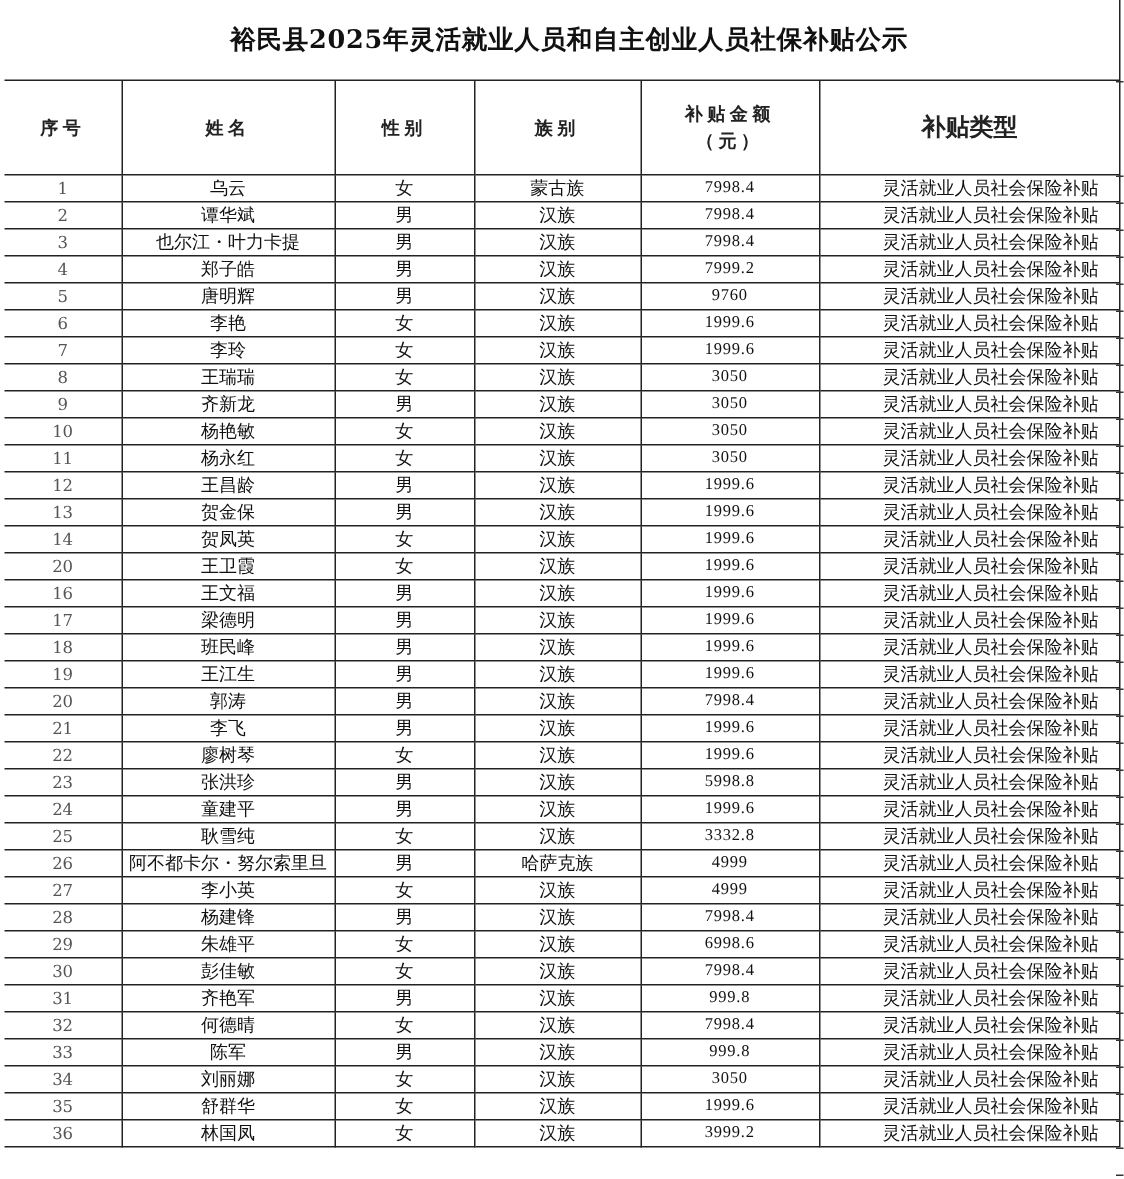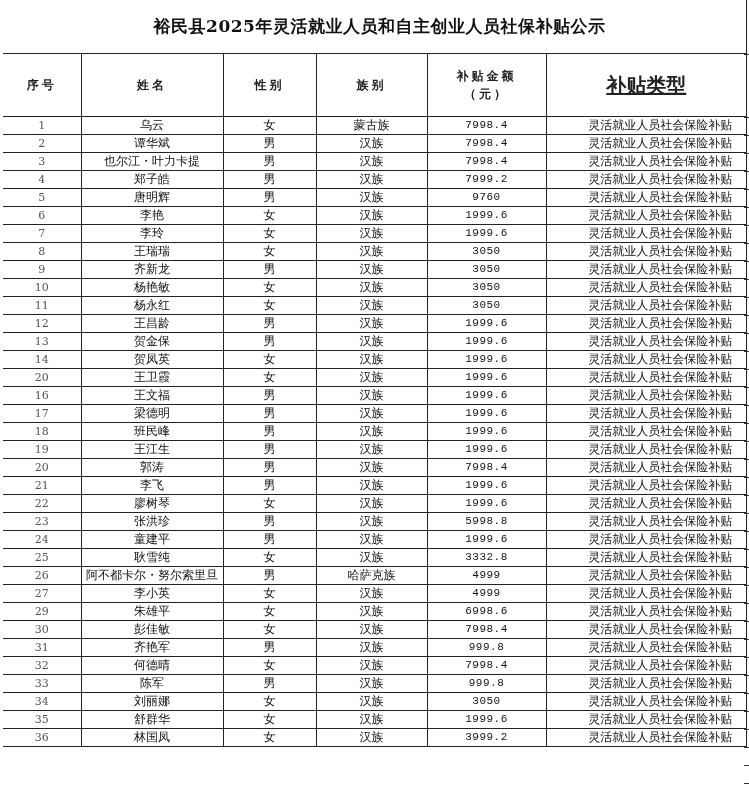--- a/index.html
+++ b/index.html
@@ -57,44 +57,43 @@
       font-weight: bold;
       font-size: 12px;
       color: #222;
       letter-spacing: 3px;
       padding: 0;
       line-height: 18px;
     }
     th:first-child { border-left: none; }
     th:last-child { border-right: none; }
     th.type-head {
-      font-size: 20px;
+      font-size: 16px;
       letter-spacing: 0;
       font-family: "DejaVu Sans", sans-serif;
-      text-decoration: underline;
     }
     td {
       height: 17px;
       border: 1px solid #222;
       text-align: center;
       padding: 0;
       font-size: 12px;
       line-height: 17px;
       white-space: nowrap;
       overflow: hidden;
     }
     td:first-child { border-left: none; }
     td:last-child { border-right: none; padding-left: 28px; }
     td.no {
       font-family: "DejaVu Serif", serif;
       font-size: 11px;
       color: #555;
     }
     td.amt {
-      font-family: Liberation Mono, monospace;
+      font-family: Liberation Serif, serif;
       font-size: 11px;
       letter-spacing: 0.5px;
     }
     .edge-tick {
       position: absolute;
       left: 744px;
       width: 5px;
       height: 1px;
       background: #333;
     }
@@ -336,20 +335,28 @@
           <td class="eth">哈萨克族</td>
           <td class="amt">4999</td>
           <td class="type">灵活就业人员社会保险补贴</td>
         </tr>
         <tr>
           <td class="no">27</td>
           <td class="name">李小英</td>
           <td class="gender">女</td>
           <td class="eth">汉族</td>
           <td class="amt">4999</td>
+          <td class="type">灵活就业人员社会保险补贴</td>
+        </tr>
+        <tr>
+          <td class="no">28</td>
+          <td class="name">杨建锋</td>
+          <td class="gender">男</td>
+          <td class="eth">汉族</td>
+          <td class="amt">7998.4</td>
           <td class="type">灵活就业人员社会保险补贴</td>
         </tr>
         <tr>
           <td class="no">29</td>
           <td class="name">朱雄平</td>
           <td class="gender">女</td>
           <td class="eth">汉族</td>
           <td class="amt">6998.6</td>
           <td class="type">灵活就业人员社会保险补贴</td>
         </tr>

